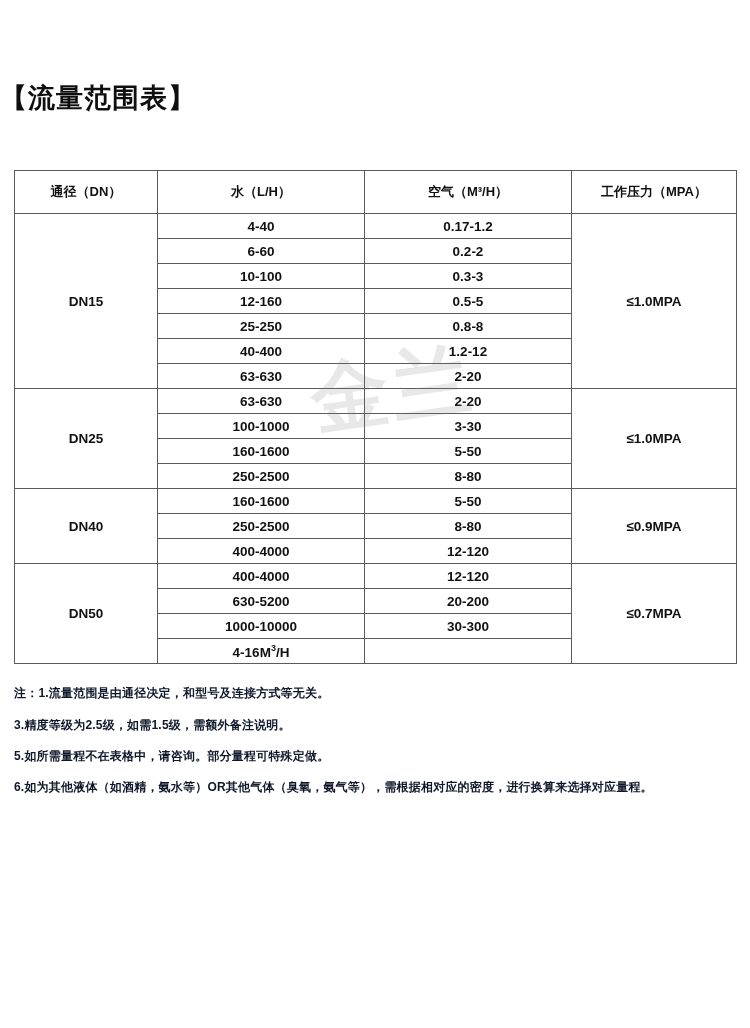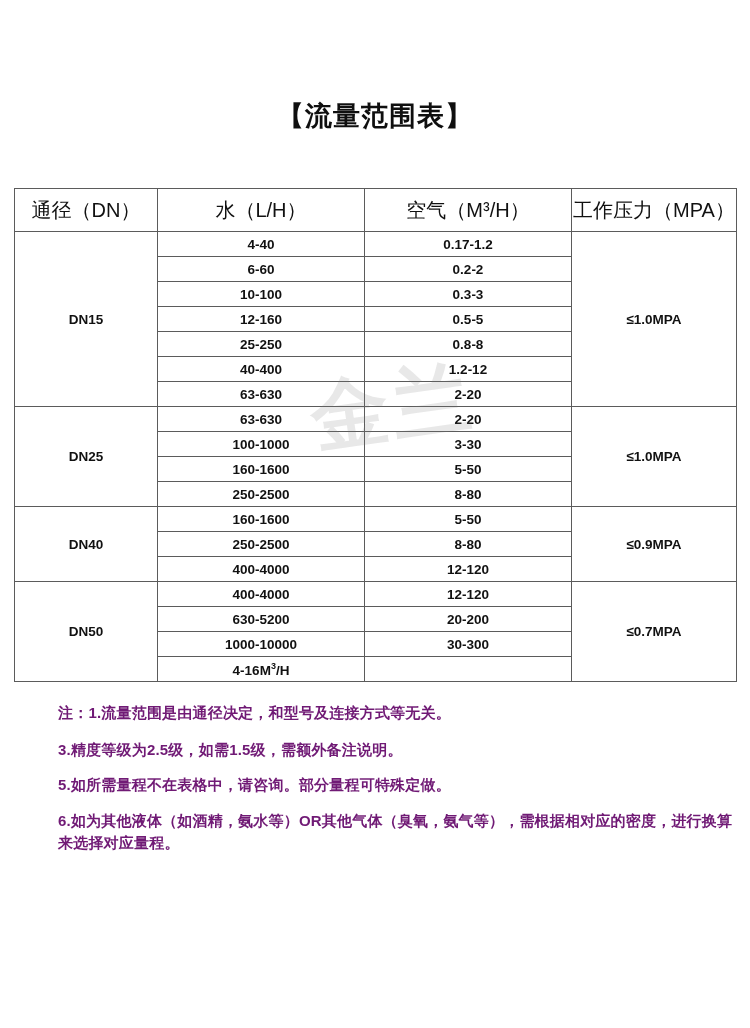--- a/index.html
+++ b/index.html
@@ -15,29 +15,27 @@
     overflow: hidden;
     position: relative;
   }
   .page {
     position: relative;
     width: 750px;
     height: 1028px;
     box-sizing: border-box;
   }
   .title {
-    text-align: center;
     font-size: 27px;
     font-weight: bold;
     letter-spacing: 1px;
     color: #0f0f0f;
     padding-top: 82px;
     padding-bottom: 0;
     line-height: 1.2;
-    margin-top: 18px;
   }
   .table-wrap {
     margin: 56px 14px 0 14px;
     position: relative;
   }
   table.flow {
     border-collapse: collapse;
     width: 722px;
     table-layout: fixed;
     background: transparent;
@@ -48,22 +46,22 @@
     vertical-align: middle;
     font-size: 13.5px;
     color: #111;
     padding: 0;
     height: 24px;
     font-weight: bold;
     background: transparent;
   }
   table.flow thead th {
     height: 42px;
-    font-size: 20px;
-    font-weight: normal;
+    font-size: 13px;
+    font-weight: bold;
   }
   td.group {
     font-size: 14.5px;
     font-weight: bold;
   }
   td.val {
     font-weight: bold;
     font-size: 13.5px;
   }
   .col1 { width: 143px; }
@@ -86,27 +84,26 @@
     letter-spacing: 4px;
     line-height: 1;
     white-space: nowrap;
     font-weight: bold;
   }
   .notes {
     margin: 20px 14px 0 14px;
     width: 722px;
   }
   .note {
-    font-size: 15px;
-    color: #701a75;
+    font-size: 12px;
+    color: #0f172a;
     line-height: 1.5;
     margin-bottom: 13px;
     font-weight: bold;
     letter-spacing: 0.2px;
-    margin-left: 44px;
   }
   .note:first-child { margin-bottom: 14px; }
   sup { font-size: 9px; vertical-align: super; }
 </style>
 </head>
 <body>
 
 <div class="page">
 
   <div class="title">【流量范围表】</div>

